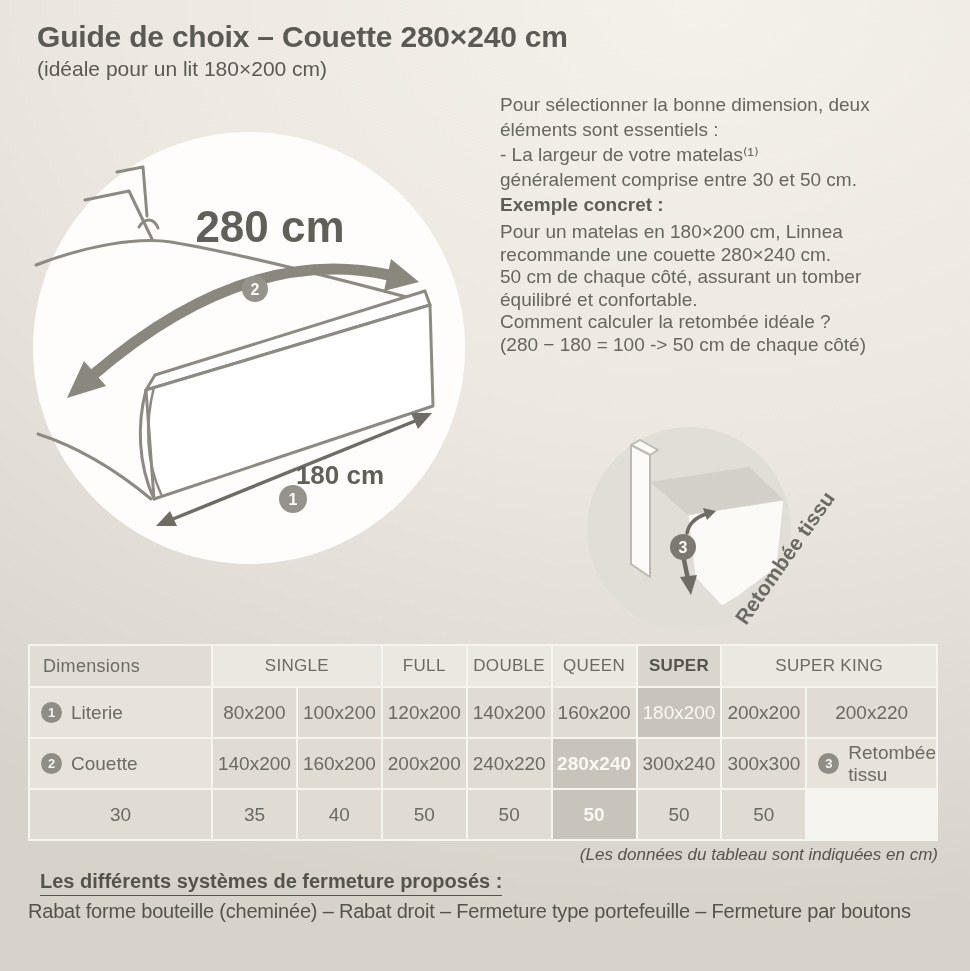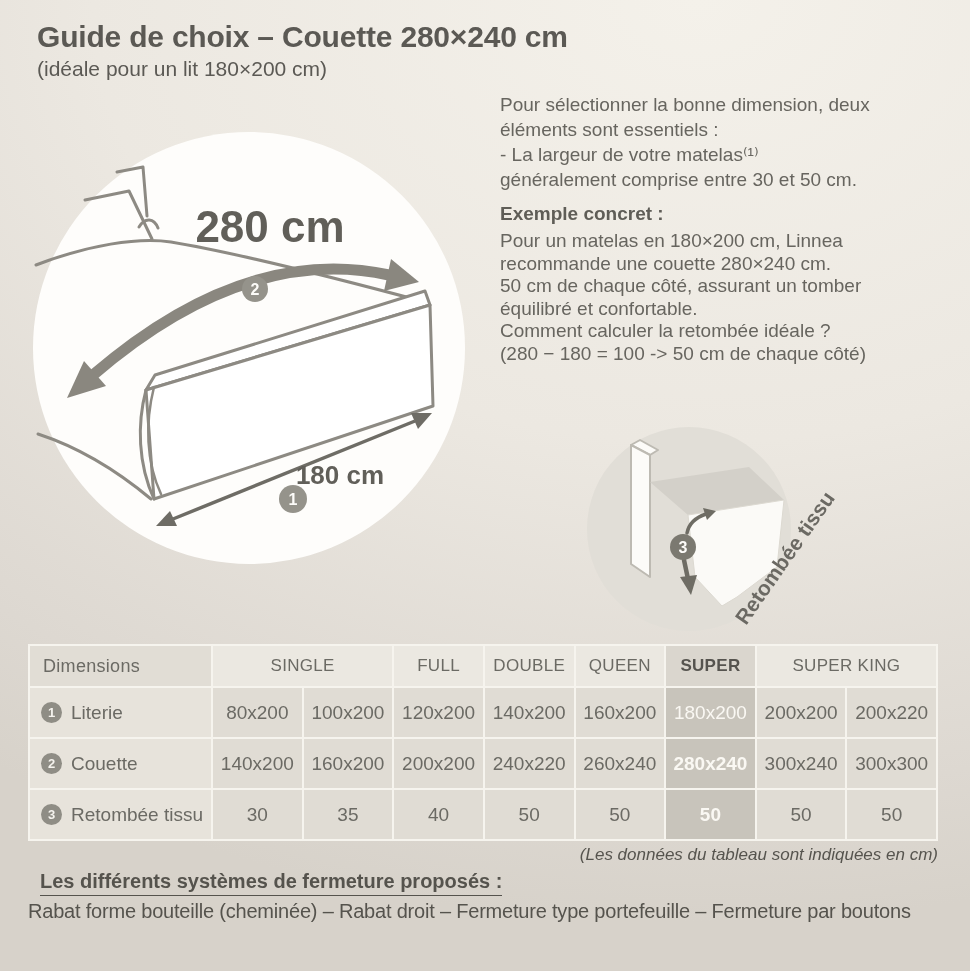--- a/index.html
+++ b/index.html
@@ -11,21 +11,21 @@
     background:radial-gradient(130% 95% at 72% 0%, #f4f1ea 0%, #ece8e1 48%, #ddd8d1 86%, #d7d2ca 100%);
     color:#67655f;
   }
   .abs{position:absolute;}
   .page-title{left:37px;top:20px;font-size:30px;font-weight:bold;color:#5b5954;letter-spacing:-0.2px;}
   .page-subtitle{left:37px;top:57px;font-size:21px;font-weight:normal;color:#5b5954;}
 
   
   .textcol{left:500px;top:92px;width:465px;font-size:19px;color:#67655f;}
   .textcol .ln{line-height:25px;white-space:nowrap;}
-  .example-heading{margin-top:9px;margin-bottom:4px;font-weight:bold;color:#5f5d57;line-height:24px;}
+  .example-heading{margin-bottom:4px;font-weight:bold;color:#5f5d57;line-height:24px;}
   .example .ln{line-height:22.5px;}
 
   
   .big-circle{left:33px;top:132px;width:432px;height:432px;border-radius:50%;background:#fefdfb;}
   svg text{font-family:"Liberation Sans","DejaVu Sans",sans-serif;}
 
   
   .small-circle{left:587px;top:427px;width:204px;height:204px;border-radius:50%;background:#e1ded7;}
   .drop-label{
     left:700px;top:546px;width:170px;text-align:center;
@@ -174,21 +174,20 @@
     <div class="td">200x220</div>
 
     <div class="td label">
       <span class="badge">2</span>
       <span>Couette</span>
     </div>
     <div class="td">140x200</div>
     <div class="td">160x200</div>
     <div class="td">200x200</div>
     <div class="td">240x220</div>
-    <div class="td">260x240</div>
     <div class="td king b">280x240</div>
     <div class="td">300x240</div>
     <div class="td">300x300</div>
 
     <div class="td label">
       <span class="badge">3</span>
       <span>Retombée tissu</span>
     </div>
     <div class="td">30</div>
     <div class="td">35</div>

